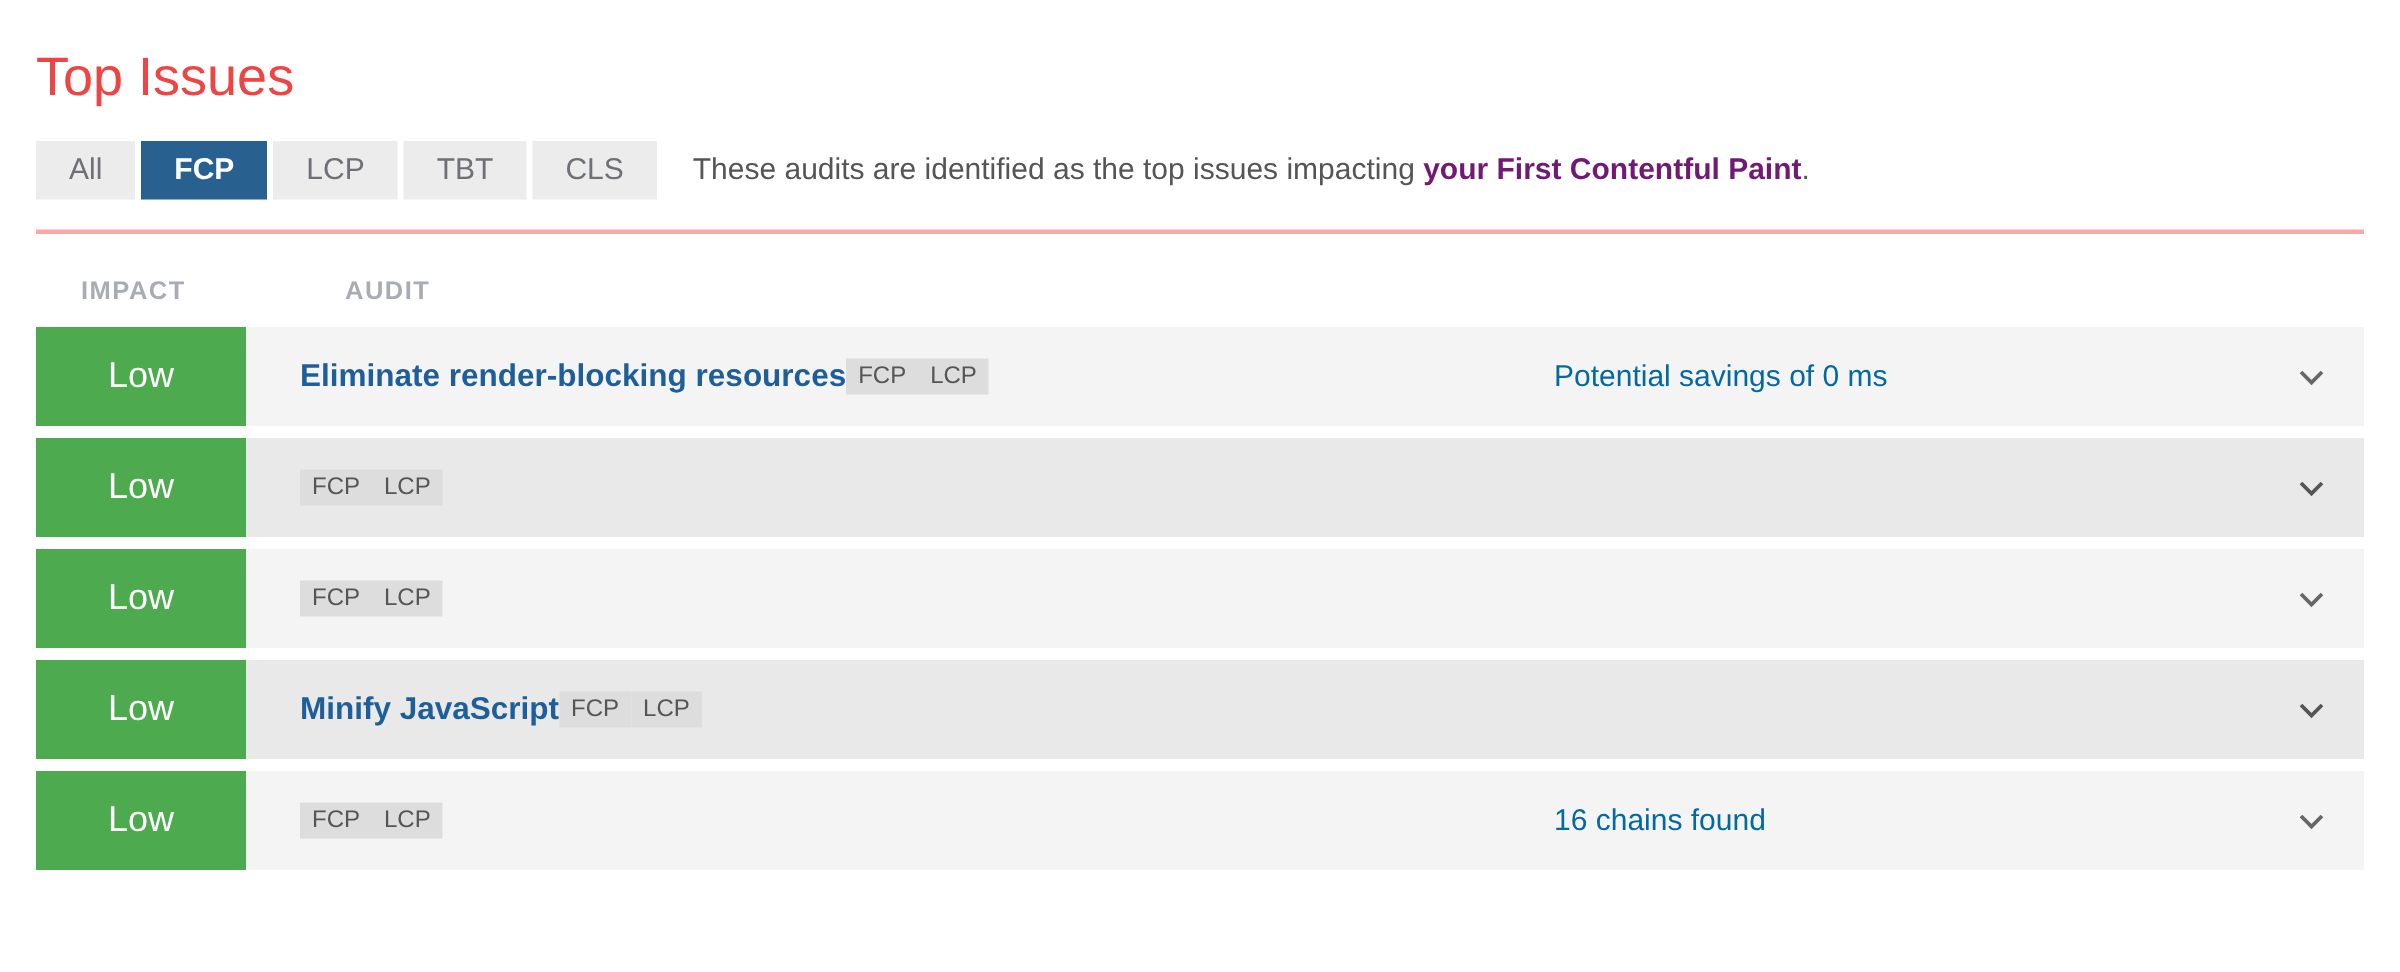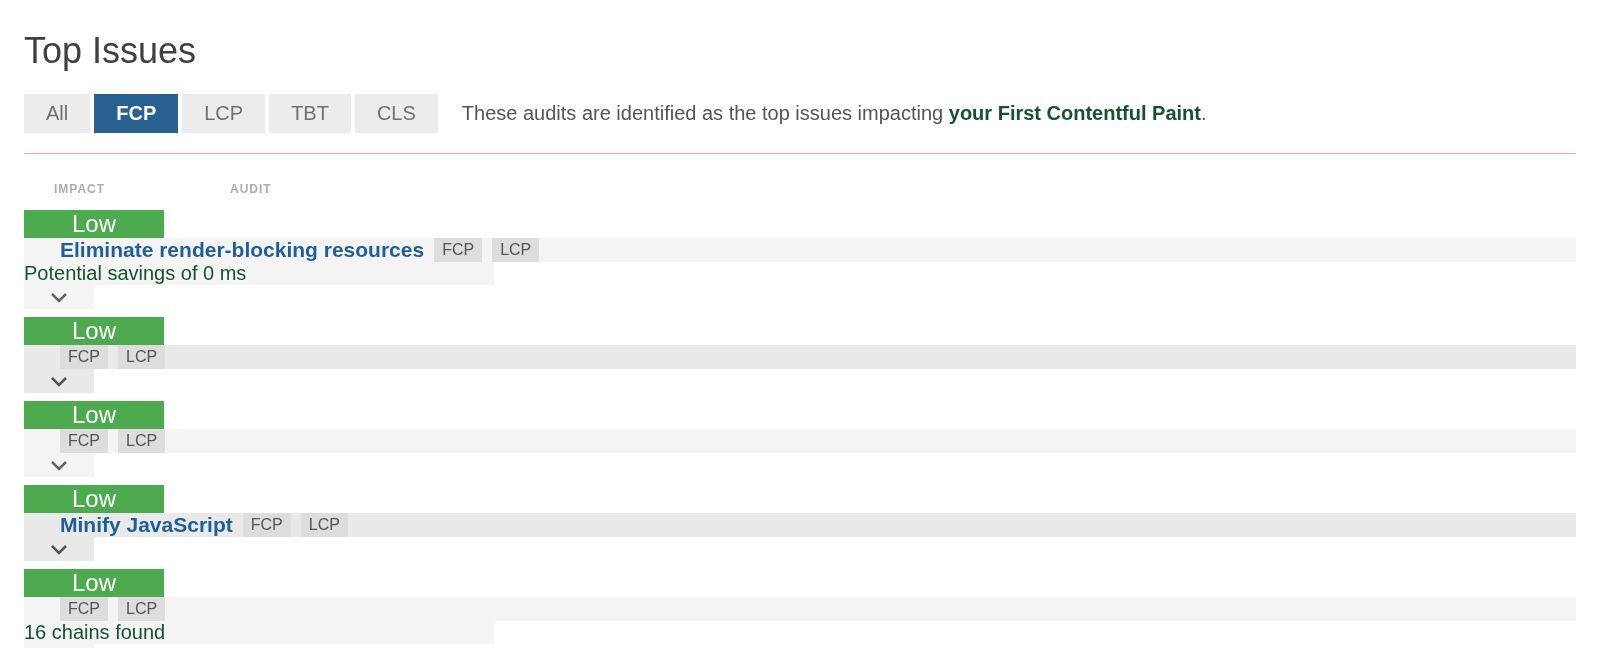--- a/index.html
+++ b/index.html
@@ -10,28 +10,28 @@
     background: #fff;
     color: #2b2b2b;
   }
   .page {
     width: 1600px;
     padding: 20px 24px 0 24px;
   }
   .title {
     font-size: 36px;
     font-weight: 400;
-    color: #404040;
+    color: #ef4444;
     margin: 10px 0 22px 0;
   }
   .tab-row {
     display: flex;
     align-items: center;
     gap: 4px;
-    border-bottom: 1px solid #fca5a5;
+    border-bottom: 3px solid #fca5a5;
     padding-bottom: 20px;
     margin-bottom: 28px;
   }
   .tab {
     padding: 8px 22px;
     font-size: 20px;
     background: #ececec;
     color: #6e7076;
     cursor: pointer;
     user-select: none;
@@ -39,57 +39,55 @@
   .tab.active {
     background: #286090;
     color: #fff;
     font-weight: 600;
   }
   .tab-desc {
     margin-left: 20px;
     font-size: 20px;
     color: #555;
   }
-  .tab-desc strong { color: #14532d; }
+  .tab-desc strong { color: #701a75; }
   .table-head {
     display: flex;
     padding: 0 0 14px 0;
-    font-size: 12px;
+    font-size: 17px;
     letter-spacing: 1px;
     color: #a9adb3;
     font-weight: 600;
     align-items: flex-end;
   }
   .col-impact { width: 170px; padding-left: 30px; }
   .col-audit { flex: 1; padding-left: 36px; }
 
   .row {
     display: flex;
     align-items: stretch;
     margin-bottom: 8px;
     min-height: 66px;
-    flex-direction: column;
   }
   .row-alt0 .impact-cell { background: #4eaa4e; }
   .row-alt1 .impact-cell { background: #4eaa4e; }
   .impact-cell {
     width: 140px;
     display: flex;
     align-items: center;
     justify-content: center;
     color: #fff;
     font-size: 24px;
     font-weight: 400;
   }
   .audit-cell {
     flex: 1;
     display: flex;
     align-items: center;
     padding: 0 20px 0 36px;
-    gap: 10px;
   }
   .row-alt0 .audit-cell,
   .row-alt0 .result-cell,
   .row-alt0 .chev-cell { background: #f4f4f4; }
   .row-alt1 .audit-cell,
   .row-alt1 .result-cell,
   .row-alt1 .chev-cell { background: #e9e9e9; }
   .audit-link {
     color: #1f5f99;
     font-weight: 700;
@@ -101,21 +99,21 @@
     background: #ddd;
     color: #555;
     font-size: 16px;
     padding: 3px 8px;
   }
   .result-cell {
     width: 470px;
     display: flex;
     align-items: center;
     font-size: 20px;
-    color: #14532d;
+    color: #0369a1;
     text-align: center;
   }
   .chev-cell {
     width: 70px;
     display: flex;
     align-items: center;
     justify-content: center;
   }
   .chev-icon {
     width: 24px;

